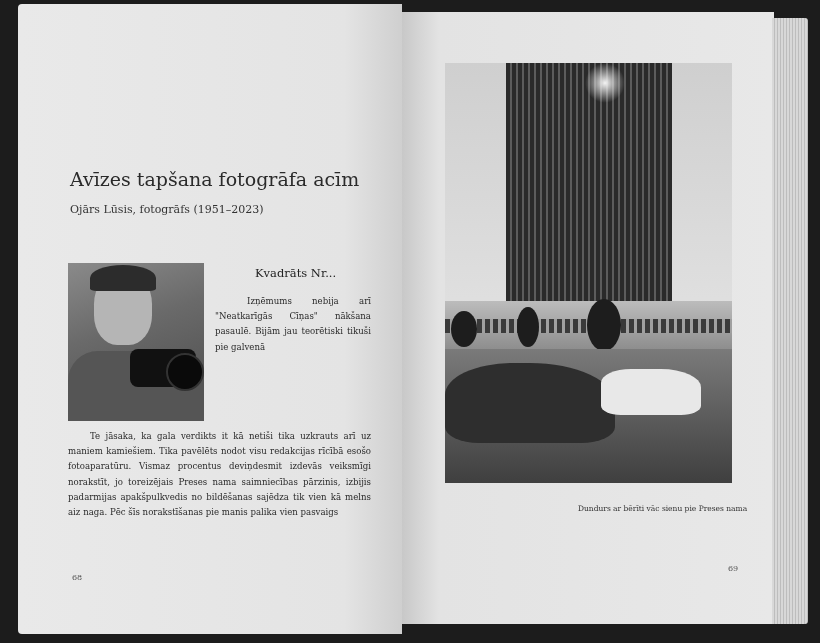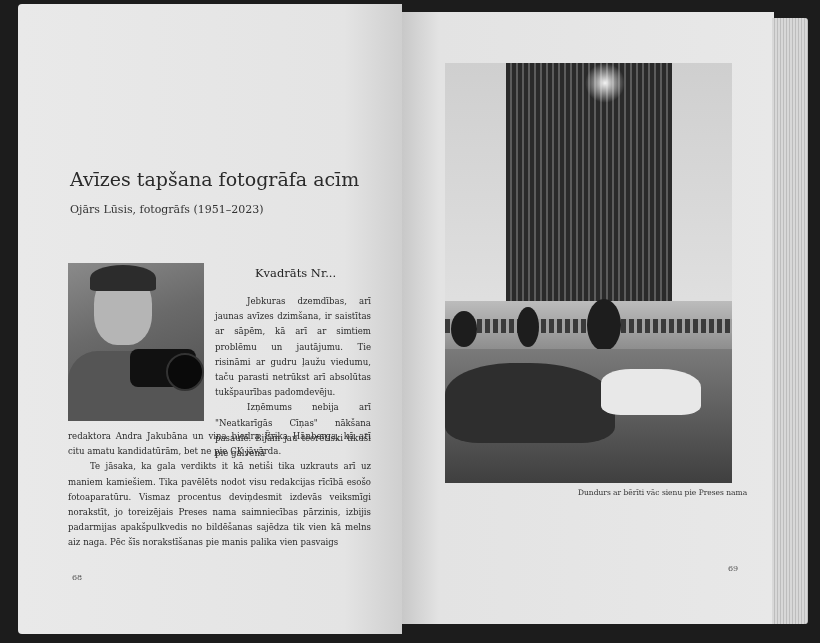--- a/index.html
+++ b/index.html
@@ -28,21 +28,21 @@
   .photo { position:absolute; left:445px; top:63px; width:287px; height:420px; background:#d9d9d9; overflow:hidden; }
   .sky { position:absolute; left:0; top:0; width:100%; height:250px; background:linear-gradient(180deg,#cfcfcf,#e0e0e0); }
   .tower { position:absolute; left:61px; top:0; width:166px; height:252px; background:repeating-linear-gradient(90deg,#2a2a2a 0 4px,#5c5c5c 4px 6px); }
   .tower-glow { position:absolute; left:140px; top:0; width:40px; height:40px; background:radial-gradient(circle,#f4f4f4 0%,rgba(240,240,240,0) 70%); }
   .lowbuild { position:absolute; left:0; top:238px; width:287px; height:48px; background:linear-gradient(180deg,#bcbcbc,#8e8e8e); }
   .lowbuild .win { position:absolute; left:0; top:18px; width:100%; height:14px; background:repeating-linear-gradient(90deg,#3a3a3a 0 5px,#a0a0a0 5px 8px); }
   .field { position:absolute; left:0; top:286px; width:287px; height:134px; background:linear-gradient(180deg,#7a7a7a,#3f3f3f); }
   .hay { position:absolute; left:0; top:300px; width:170px; height:80px; background:#2e2e2e; border-radius:40% 50% 20% 20%; }
   .horse { position:absolute; left:156px; top:306px; width:100px; height:46px; background:#e8e8e8; border-radius:30% 40% 20% 20%; }
   .tree { position:absolute; background:#1d1d1d; border-radius:50%; }
-  .caption { position:absolute; left:578px; top:488px; font-size:7.5px; color:#333; white-space:nowrap; }
+  .caption { position:absolute; left:578px; top:504px; font-size:7.5px; color:#333; white-space:nowrap; }
 </style>
 </head>
 <body>
 
 <div class="page page-left">
 </div>
 <div class="page page-right"></div>
 <div class="page-edges"></div>
 
 <div class="title">Avīzes tapšana fotogrāfa acīm</div>
@@ -52,26 +52,24 @@
   <div class="body"></div>
   <div class="head"></div>
   <div class="hair"></div>
   <div class="camera"></div>
   <div class="lens"></div>
 </div>
 
 <div class="section-head">Kvadrāts Nr...</div>
 
 <div class="body-text col-narrow">
-  <p class="indent" style="text-indent:32px">Jebkuras dzemdības, arī jaunas avīzes dzimšana, ir saistītas ar sāpēm, kā arī ar simtiem problēmu un jautājumu. Tie risināmi ar gudru ļaužu viedumu, taču parasti netrūkst arī absolūtas tukšpaurības padomdevēju.</p>
   <p class="indent" style="text-indent:32px">Izņēmums nebija arī "Neatkarīgās Cīņas" nākšana pasaulē. Bijām jau teorētiski tikuši pie galvenā</p>
 </div>
 
 <div class="body-text col-wide">
-  <p>redaktora Andra Jakubāna un viņa biedra Ērika Hānberga, kā arī citu amatu kandidatūrām, bet ne pie CK jāvārda.</p>
   <p class="indent">Te jāsaka, ka gala verdikts it kā netiši tika uzkrauts arī uz maniem kamiešiem. Tika pavēlēts nodot visu redakcijas rīcībā esošo fotoaparatūru. Vismaz procentus deviņdesmit izdevās veiksmīgi norakstīt, jo toreizējais Preses nama saimniecības pārzinis, izbijis padarmijas apakšpulkvedis no bildēšanas sajēdza tik vien kā melns aiz naga. Pēc šīs norakstīšanas pie manis palika vien pasvaigs</p>
 </div>
 
 <div class="page-num pn-left">68</div>
 
 <div class="photo">
   <div class="sky"></div>
   <div class="tower"></div>
   <div class="tower-glow"></div>
   <div class="lowbuild">

